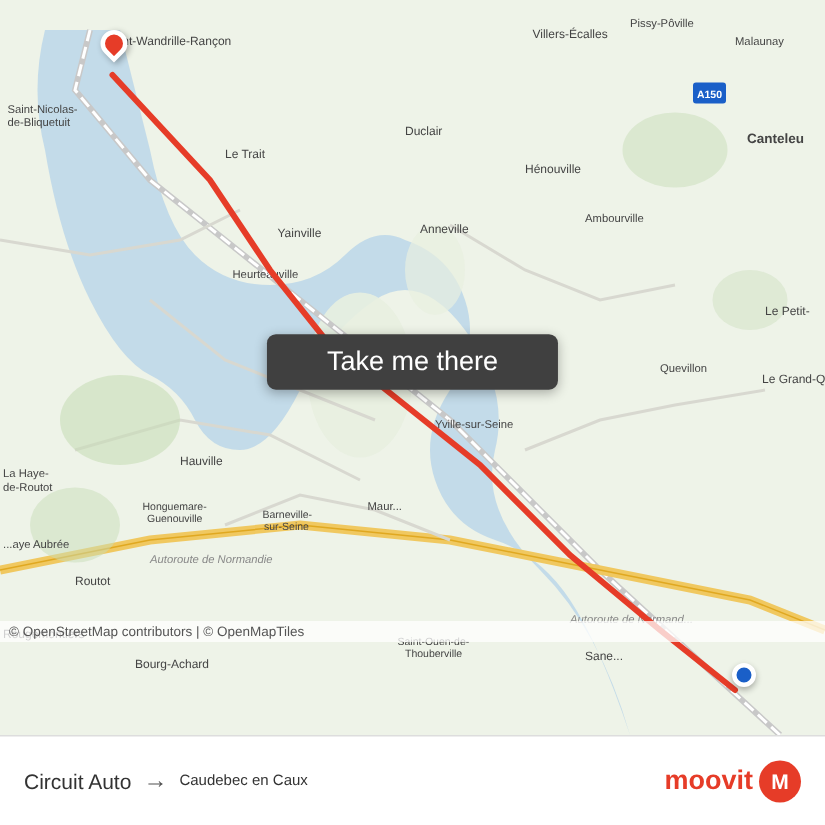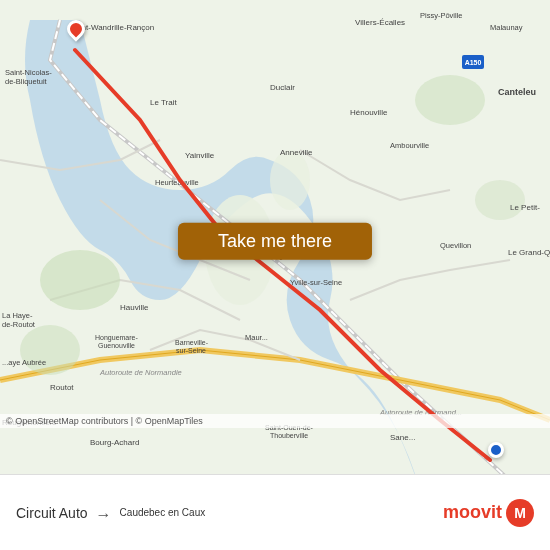--- a/index.html
+++ b/index.html
@@ -31,36 +31,36 @@
     
     #button-overlay {
       position: absolute;
       top: 50%;
       left: 50%;
       transform: translate(-50%, -60%);
       z-index: 10;
     }
 
     #take-me-there-btn {
-      background: #a16207;
+      background: #404040;
       color: white;
       border: none;
       border-radius: 6px;
       padding: 8px 40px;
       font-size: 18px;
       font-weight: 500;
       cursor: pointer;
       white-space: nowrap;
       box-shadow: 0 2px 8px rgba(0,0,0,0.3);
     }
 
     
     #bottom-bar {
       width: 550px;
-      height: 76px;
+      height: 60px;
       background: white;
       display: flex;
       align-items: center;
       justify-content: space-between;
       padding: 0 16px;
       border-top: 1px solid #ddd;
       position: absolute;
       bottom: 0;
       left: 0;
     }

